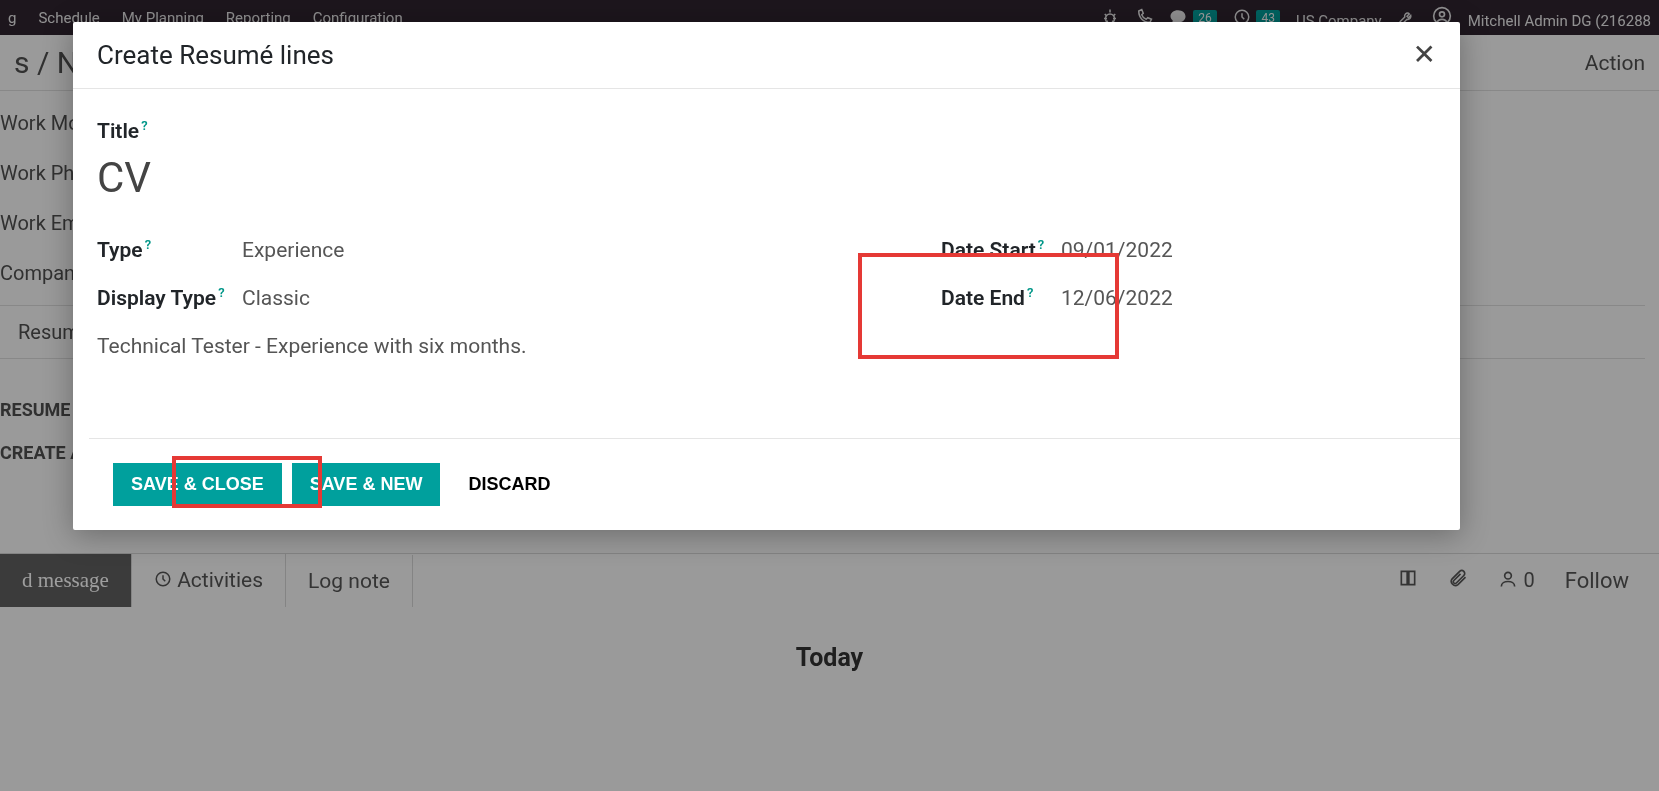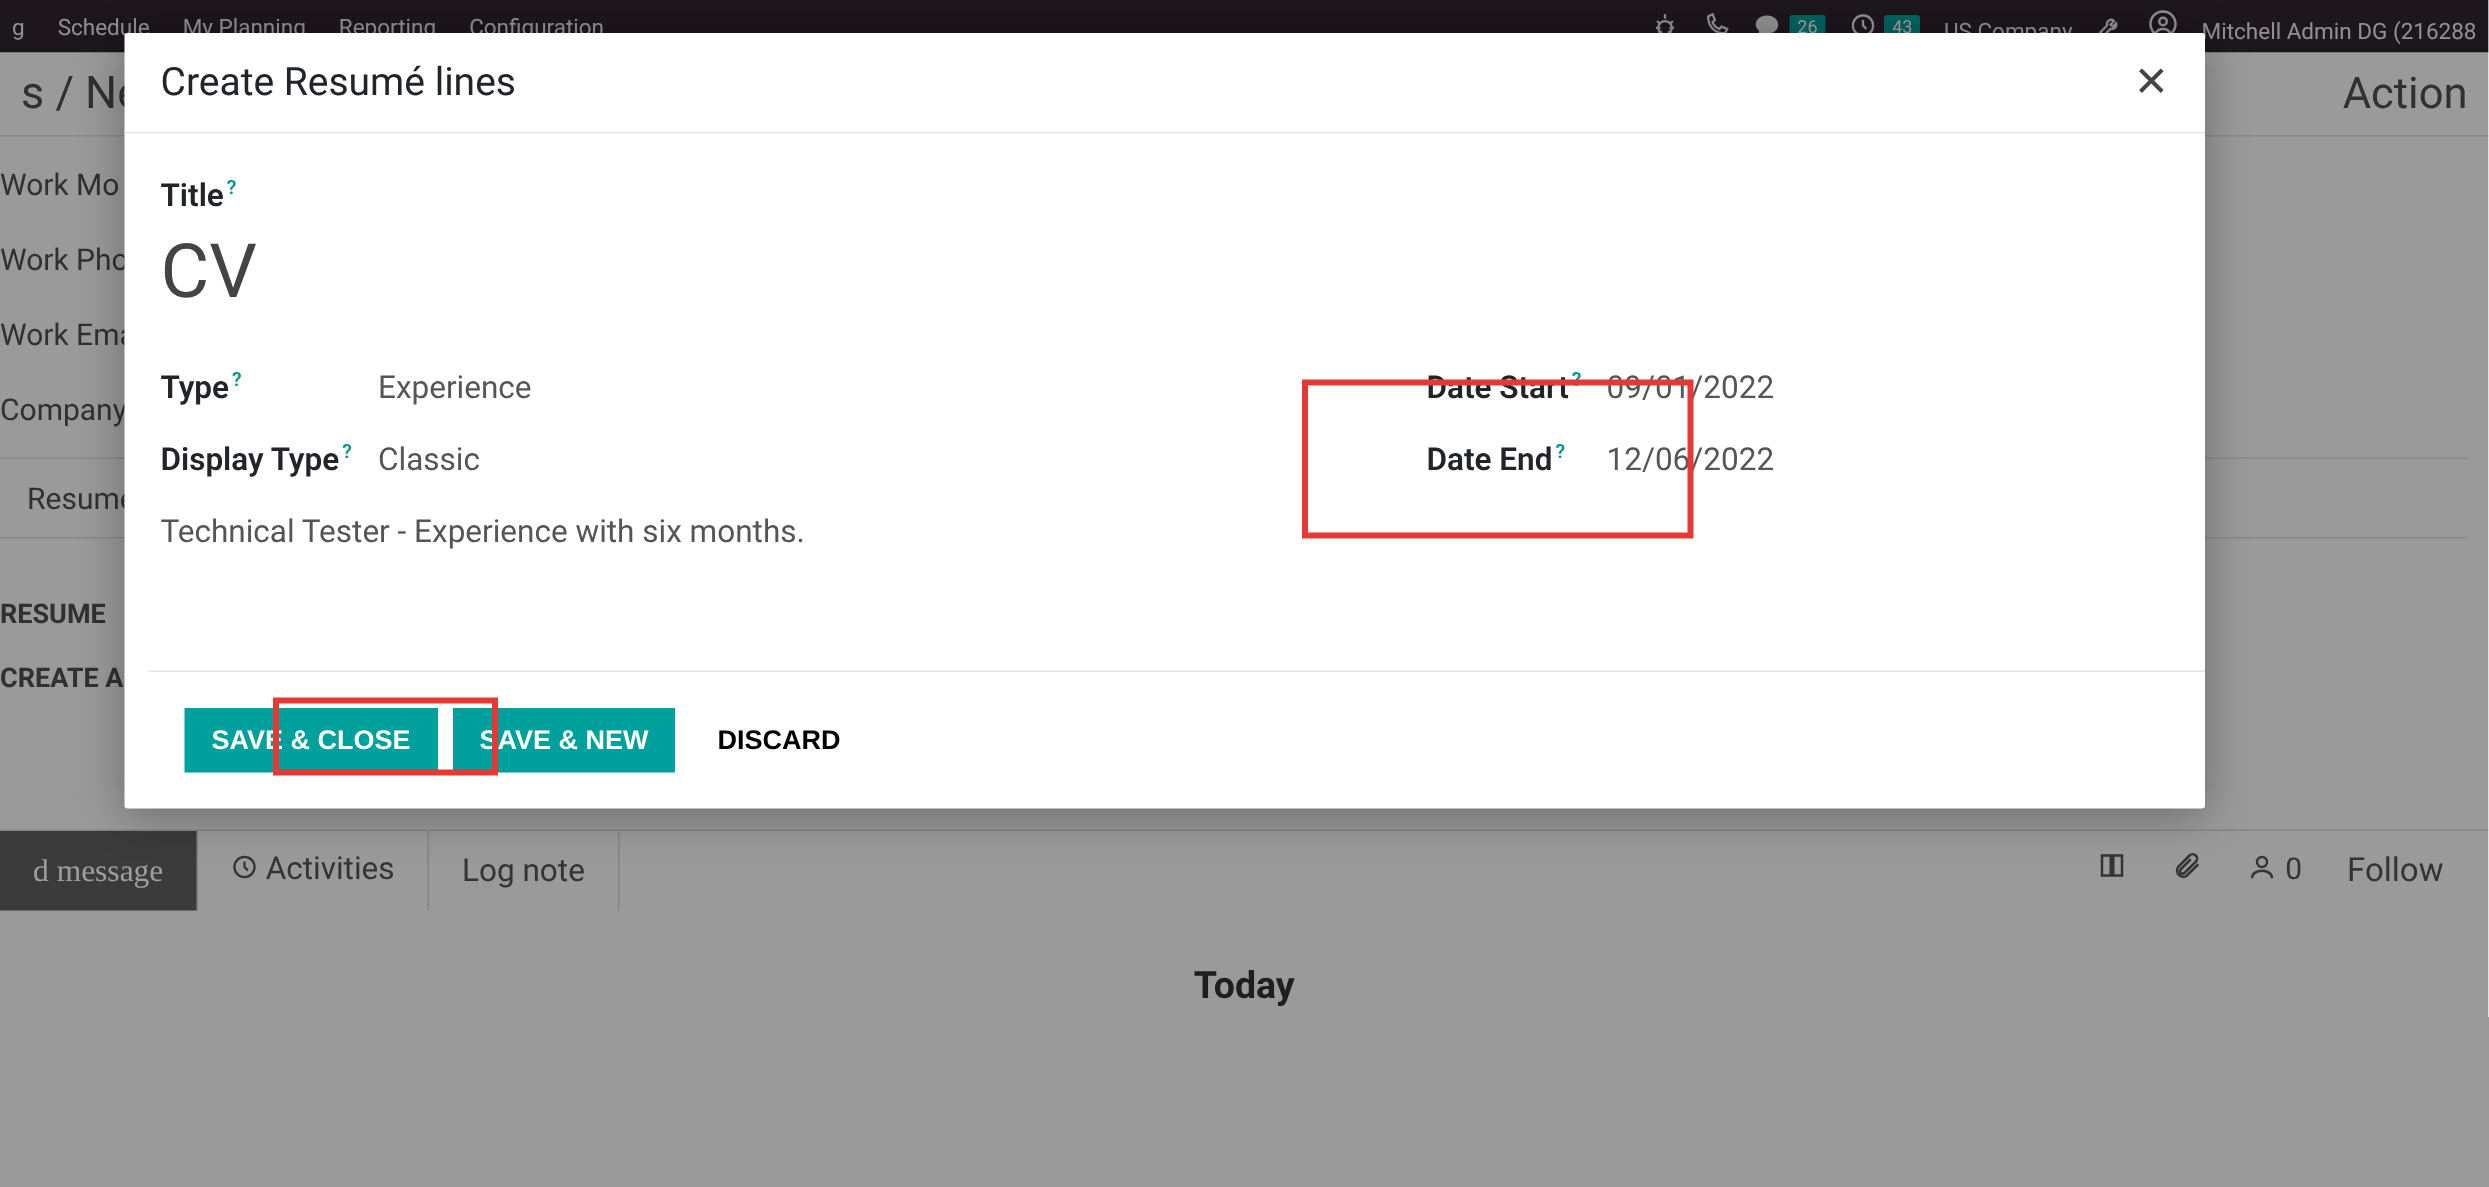--- a/index.html
+++ b/index.html
@@ -38,21 +38,21 @@
 
     
     .breadcrumb-row {
       display: flex;
       align-items: center;
       padding: 10px 14px;
       border-bottom: 1px solid #dcdcdc;
       background: #f8f8f8;
     }
     .breadcrumb-row .crumb { font-size: 30px; color: #4f4f4f; }
-    .breadcrumb-row .action { margin-left: auto; font-size: 29px; color: #4f4f4f; }
+    .breadcrumb-row .action { margin-left: auto; font-size: 21px; color: #4f4f4f; }
 
     
     .bg-form {
       padding: 14px 14px 0 0;
     }
     .bg-form .row {
       font-size: 20px;
       color: #4f4f4f;
       padding: 6px 0 20px 0;
     }
@@ -106,21 +106,21 @@
     .overlay {
       position: absolute;
       inset: 0;
       background: rgba(0,0,0,0.38);
     }
 
     
     .modal {
       position: absolute;
       top: 22px;
-      left: 83px;
+      left: 73px;
       width: 1387px;
       background: #fff;
       border-radius: 2px;
       box-shadow: 0 5px 30px rgba(0,0,0,.3);
       display: flex;
       flex-direction: column;
     }
     .modal-header {
       display: flex;
       align-items: center;
@@ -128,21 +128,21 @@
       border-bottom: 1px solid #e5e5e5;
     }
     .modal-header h2 { font-size: 26px; font-weight: 400; color: #212529; }
     .modal-header .close { margin-left: auto; font-size: 28px; color: #444; cursor: pointer; line-height: 1; }
 
     .modal-body {
       padding: 30px 24px 80px 24px;
     }
     .field-label { font-size: 21px; font-weight: 600; color: #212529; position: relative; }
     .field-label .q { font-size: 13px; color: #009688; position: relative; top: -8px; left: 2px; font-weight: 600; }
-    .title-block .value { font-size: 50px; font-weight: 400; color: #444; padding-top: 10px; }
+    .title-block .value { font-size: 42px; font-weight: 400; color: #444; padding-top: 10px; }
 
     .two-col {
       display: flex;
       gap: 4px;
       margin-top: 36px;
     }
     .col { flex: 1; }
     .kv-row {
       display: flex;
       align-items: center;

